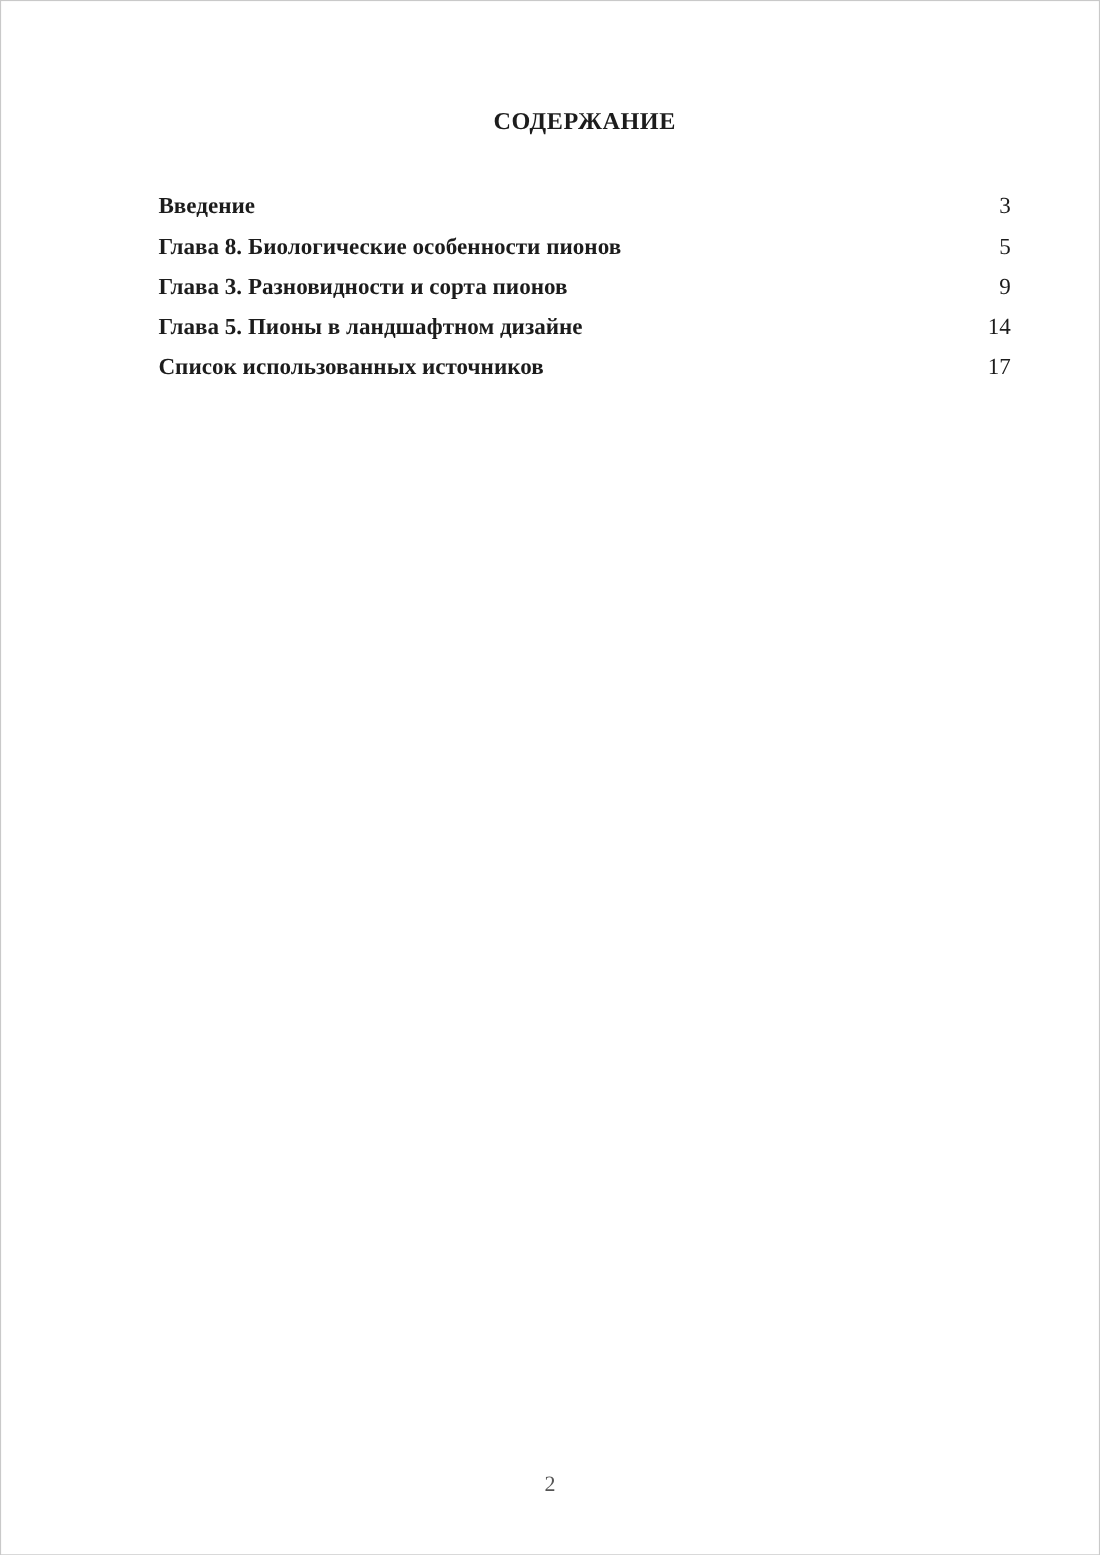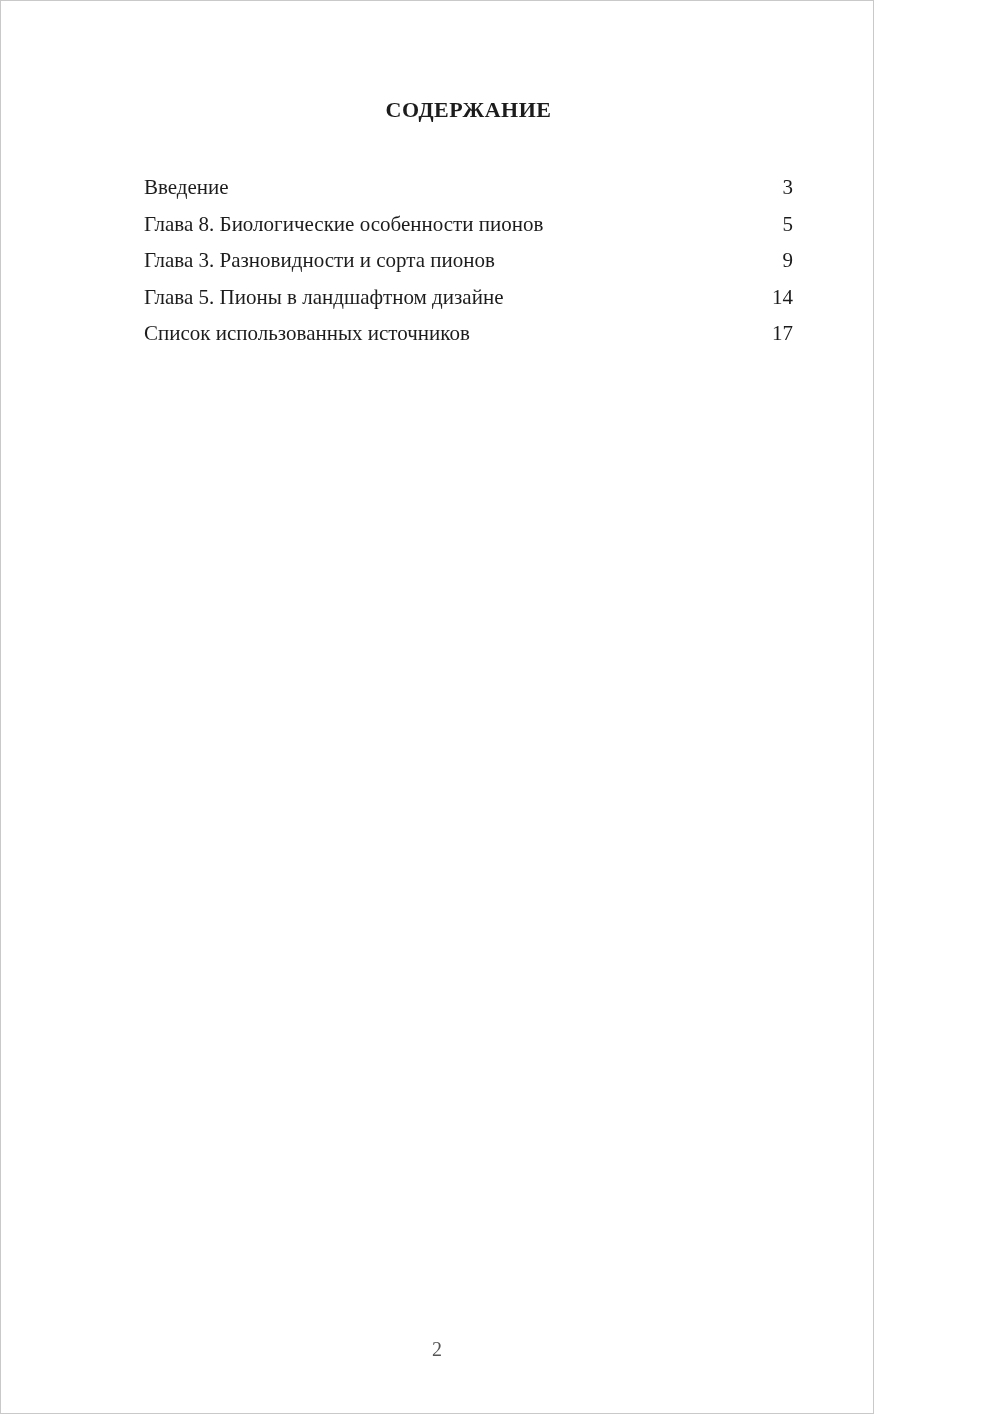--- a/index.html
+++ b/index.html
@@ -8,21 +8,21 @@
     background: #ffffff;
   }
   body {
     width: 1000px;
     height: 1414px;
     font-family: "Liberation Serif", "DejaVu Serif", serif;
     color: #1c1c1c;
   }
   .page {
     box-sizing: border-box;
-    width: 874px;
+    width: 1000px;
     height: 1414px;
     background: #ffffff;
     border: 1px solid #c9c9c9;
     position: relative;
     padding: 96px 80px 0 143px;
   }
   .toc-title {
     font-size: 22px;
     font-weight: bold;
     text-align: center;
@@ -33,20 +33,21 @@
     font-size: 21px;
   }
   .toc-row {
     display: flex;
     justify-content: space-between;
     align-items: baseline;
     line-height: 36.5px;
   }
   .toc-label {
     white-space: nowrap;
+    font-weight: bold;
   }
   .toc-page {
     white-space: nowrap;
     text-align: right;
   }
   .page-footer {
     position: absolute;
     left: 0;
     right: 0;
     bottom: 52px;

